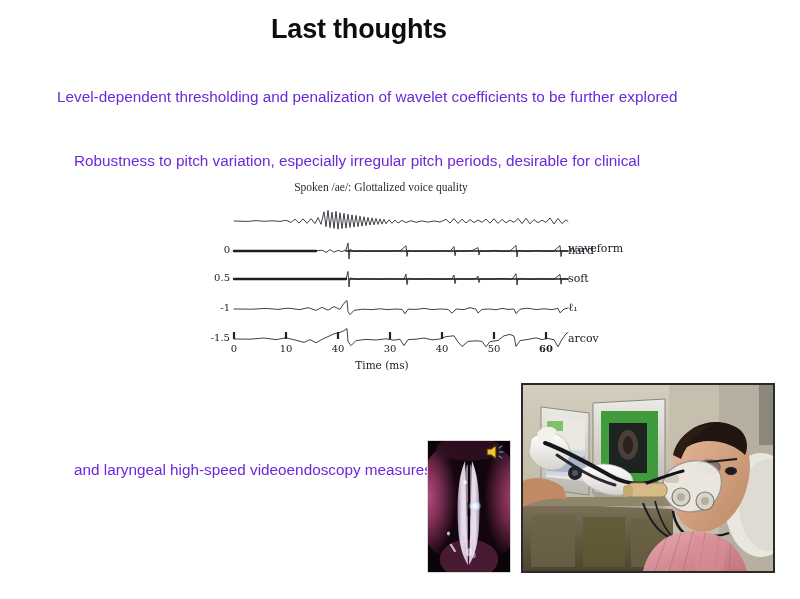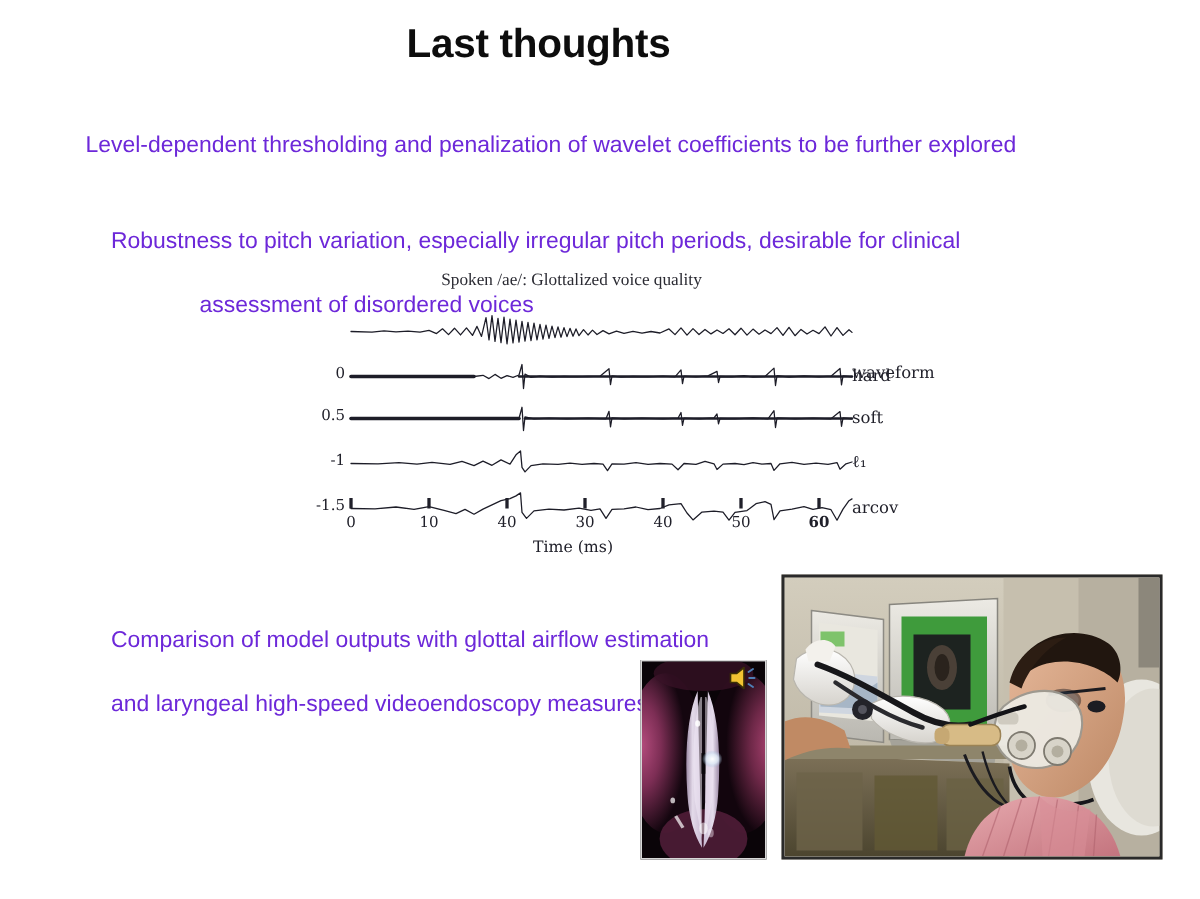--- a/index.html
+++ b/index.html
@@ -164,21 +164,20 @@
 <body>
 
 <div id="slide">
 
   <div id="slide-title">Last thoughts</div>
 
   <div class="bullet" id="bullet-1">Level-dependent thresholding and penalization of wavelet coefficients to be further explored</div>
 
   <div class="bullet" id="bullet-2">
     <span>Robustness to pitch variation, especially irregular pitch periods, desirable for clinical</span>
-    <span class="indent-line">assessment of disordered voices</span>
   </div>
 
   <div id="figure">
 
     <div id="fig-title">Spoken /ae/: Glottalized voice quality</div>
 
     <div id="plot-area">
 
       <div class="ylab-box" style="top:45px;">
         <span class="ylab">0</span>
@@ -270,21 +269,21 @@
       <span class="xtick-lab" style="left:142px;">40</span>
       <span class="xtick-lab" style="left:194px;">30</span>
       <span class="xtick-lab" style="left:246px;">40</span>
       <span class="xtick-lab" style="left:298px;">50</span>
       <span class="xtick-lab" style="left:350px;font-weight:bold;">60</span>
       <div id="xaxis-title">Time (ms)</div>
     </div>
   </div>
 
   <div class="bullet" id="bullet-3">
-    <span>Comparison of model outputs with glottal airflow estimation</span><br>
+    <br>
     <span>and laryngeal high-speed videoendoscopy measures</span>
   </div>
 
   <div id="photo-larynx">
     <svg class="photo-svg" viewBox="0 0 84 133" preserveAspectRatio="none">
       <defs>
         <radialGradient id="mucosaL" cx="18%" cy="45%" r="58%">
           <stop offset="0%" stop-color="#b44c7d"></stop>
           <stop offset="45%" stop-color="#7d2e55"></stop>
           <stop offset="100%" stop-color="#14060f"></stop>

